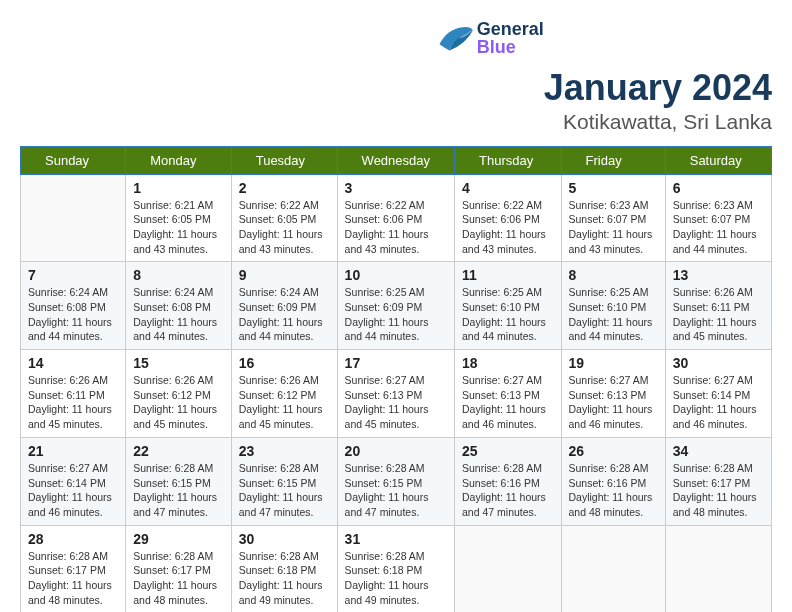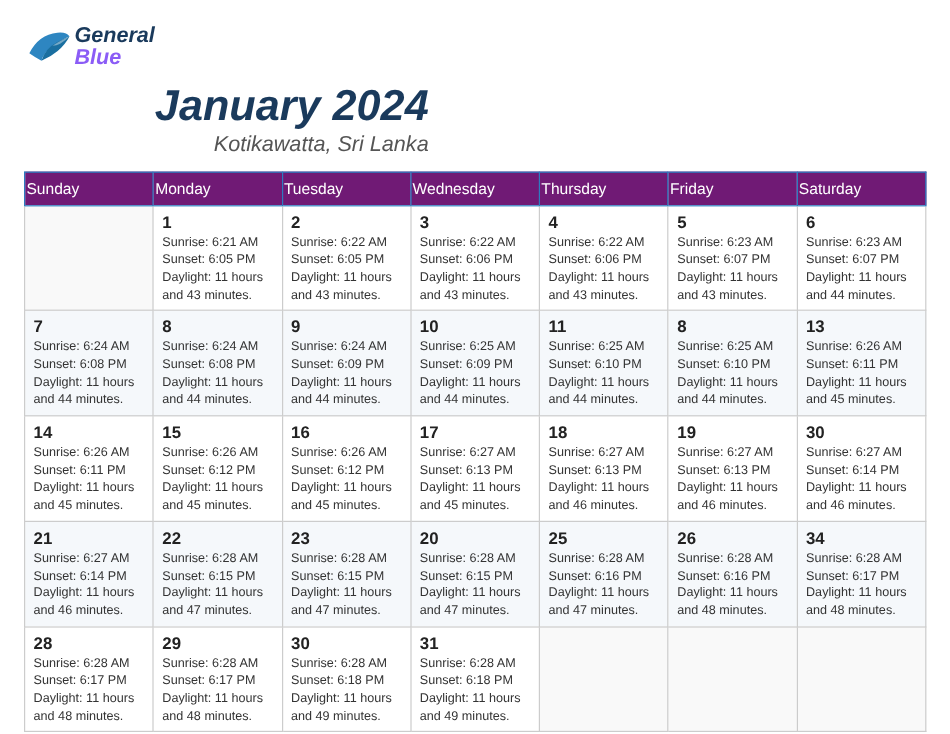--- a/index.html
+++ b/index.html
@@ -9,50 +9,49 @@
       width: 792px;
       min-height: 612px;
       padding: 0;
     }
     .container {
       width: 792px;
       padding: 20px 20px 10px 20px;
     }
     .header {
       display: flex;
-      justify-content: flex-start;
+      justify-content: flex-end;
       align-items: flex-start;
       margin-bottom: 12px;
-      font-style: italic;
     }
     .title-block {
       text-align: right;
       margin-top: 48px;
     }
     .month-title {
       font-size: 36px;
       font-weight: bold;
       color: #1a3a5c;
       line-height: 1.1;
     }
     .location {
-      font-size: 18px;
+      font-size: 21px;
       color: #555;
       margin-top: 2px;
     }
     .calendar-table {
       width: 100%;
       border-collapse: collapse;
       font-size: 11px;
     }
     .calendar-table th {
-      background-color: #701a75;
+      background-color: #4d7c0f;
       color: #fff;
       text-align: left;
-      padding: 6px 1px;
+      padding: 6px 24px;
       font-size: 13px;
       font-weight: normal;
       border: 1px solid #2e7bbf;
     }
     .calendar-table td {
       border: 1px solid #ccc;
       vertical-align: top;
       padding: 5px 7px;
       width: 107px;
       min-height: 80px;

